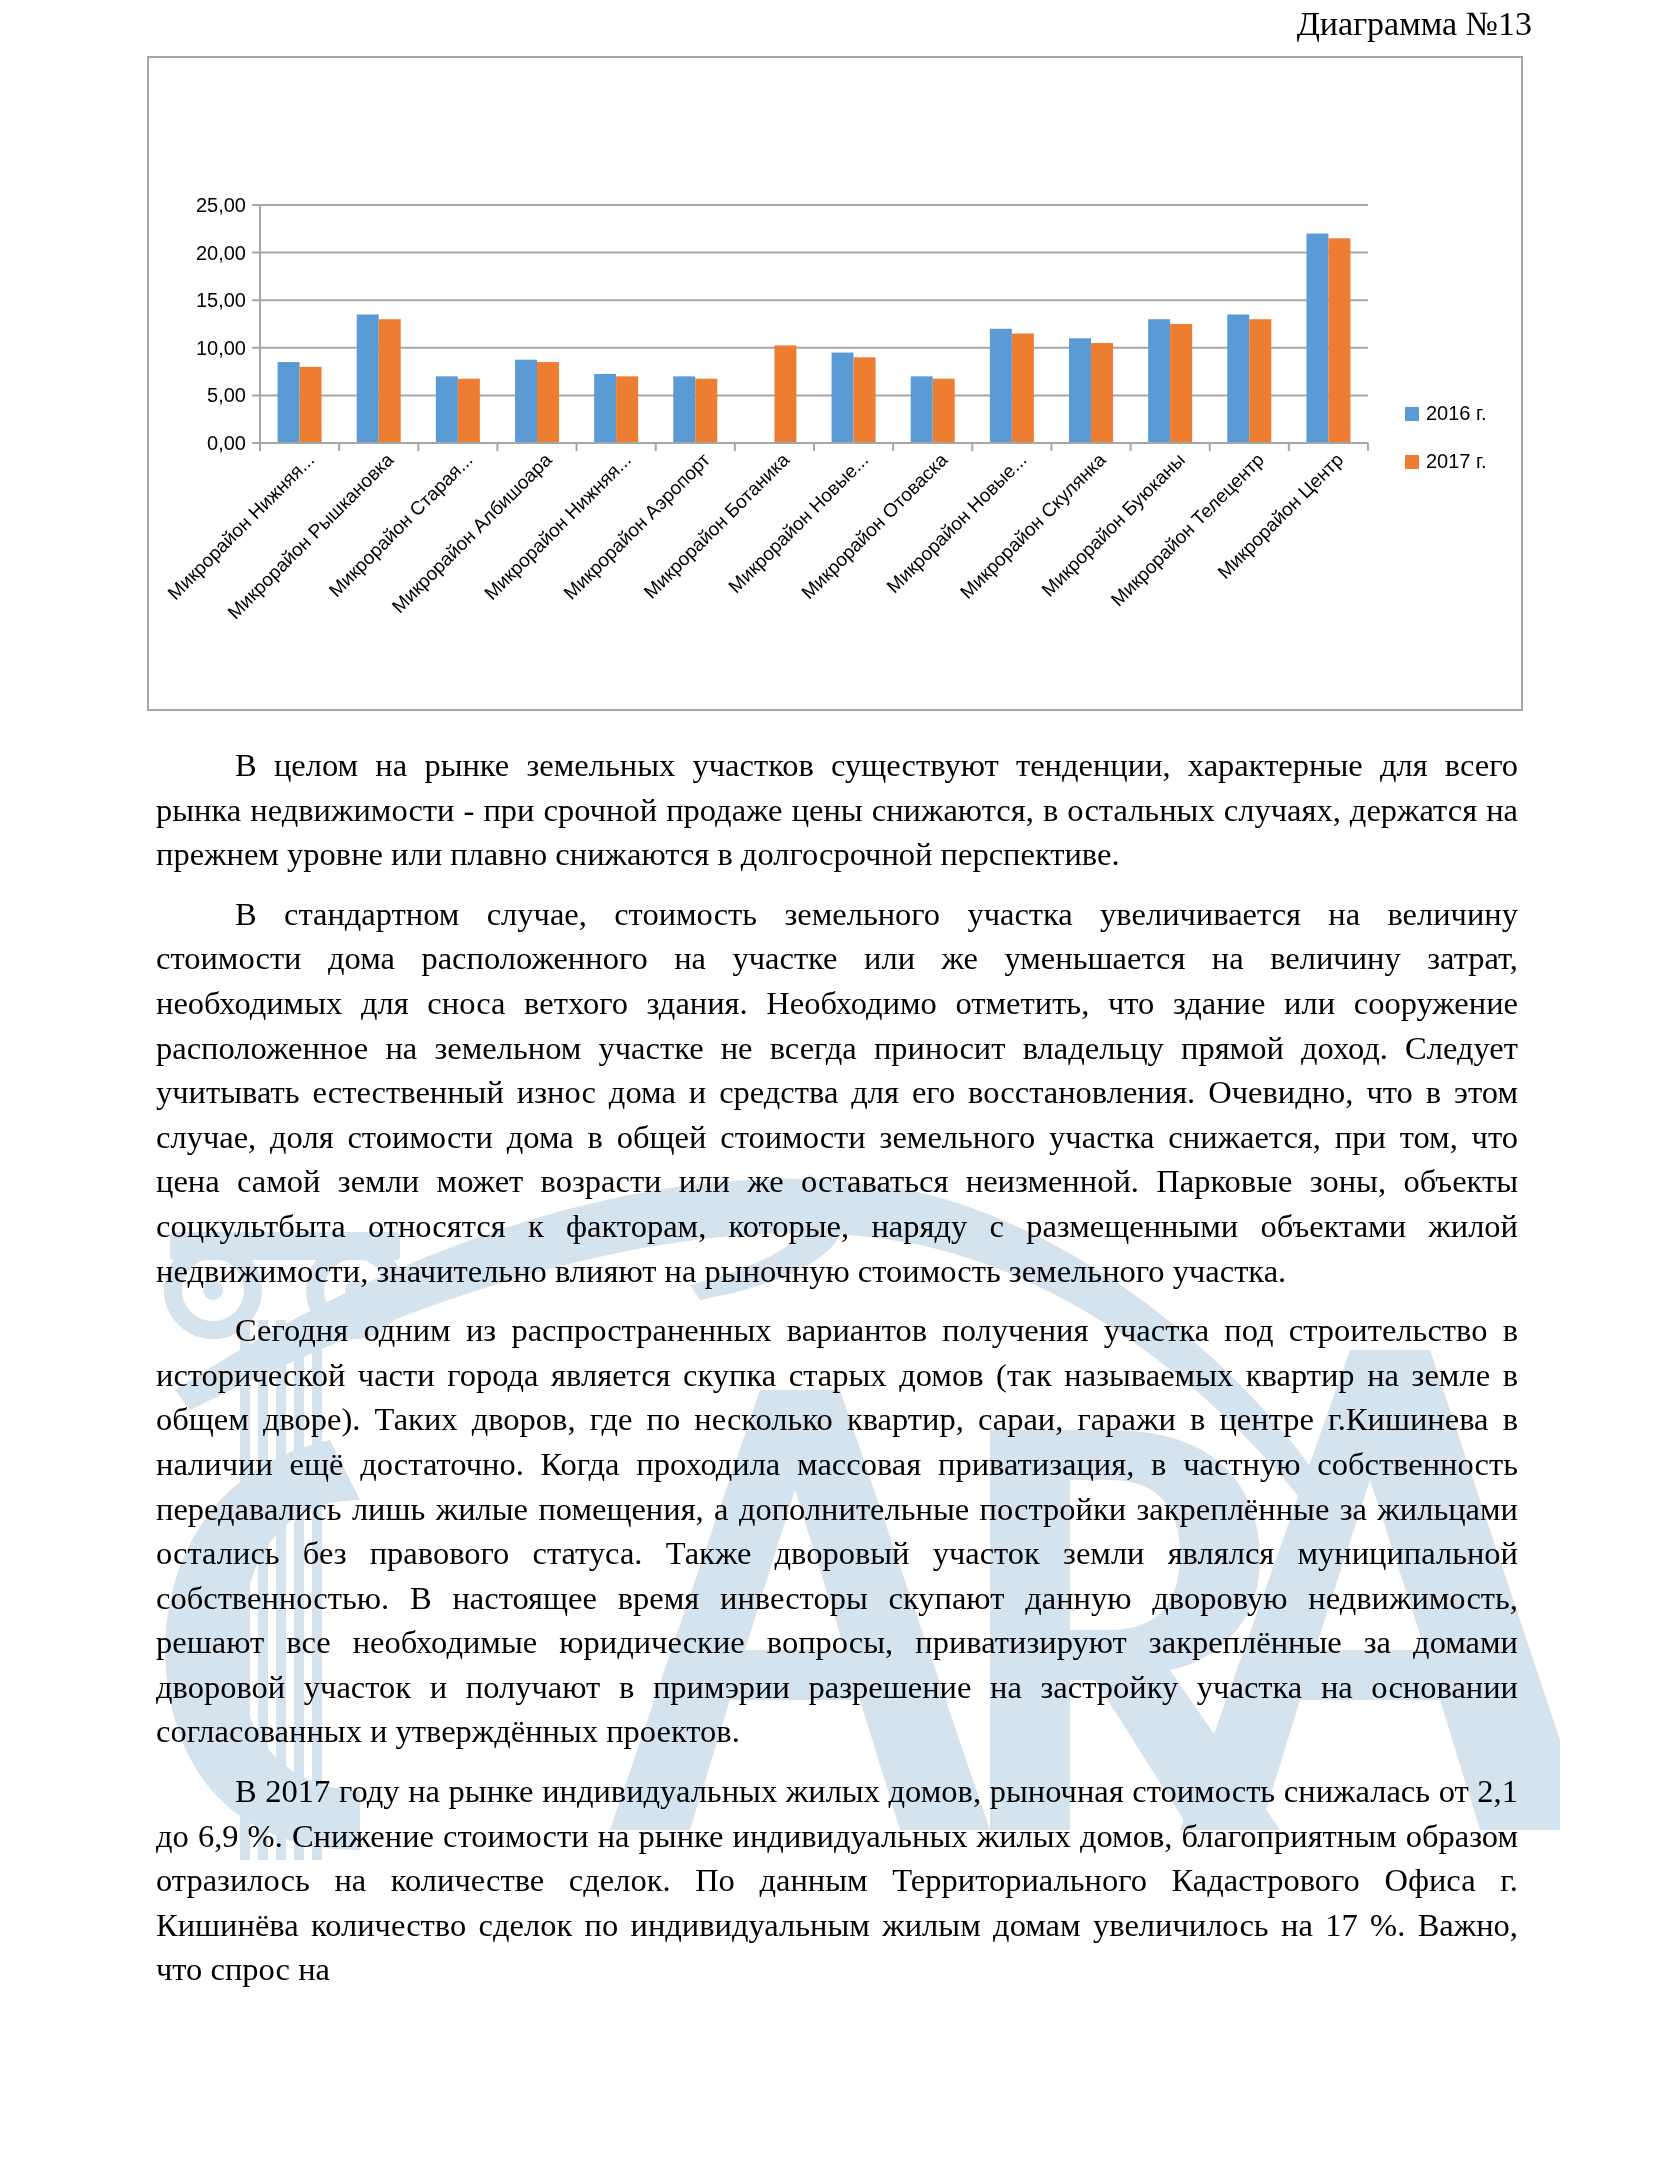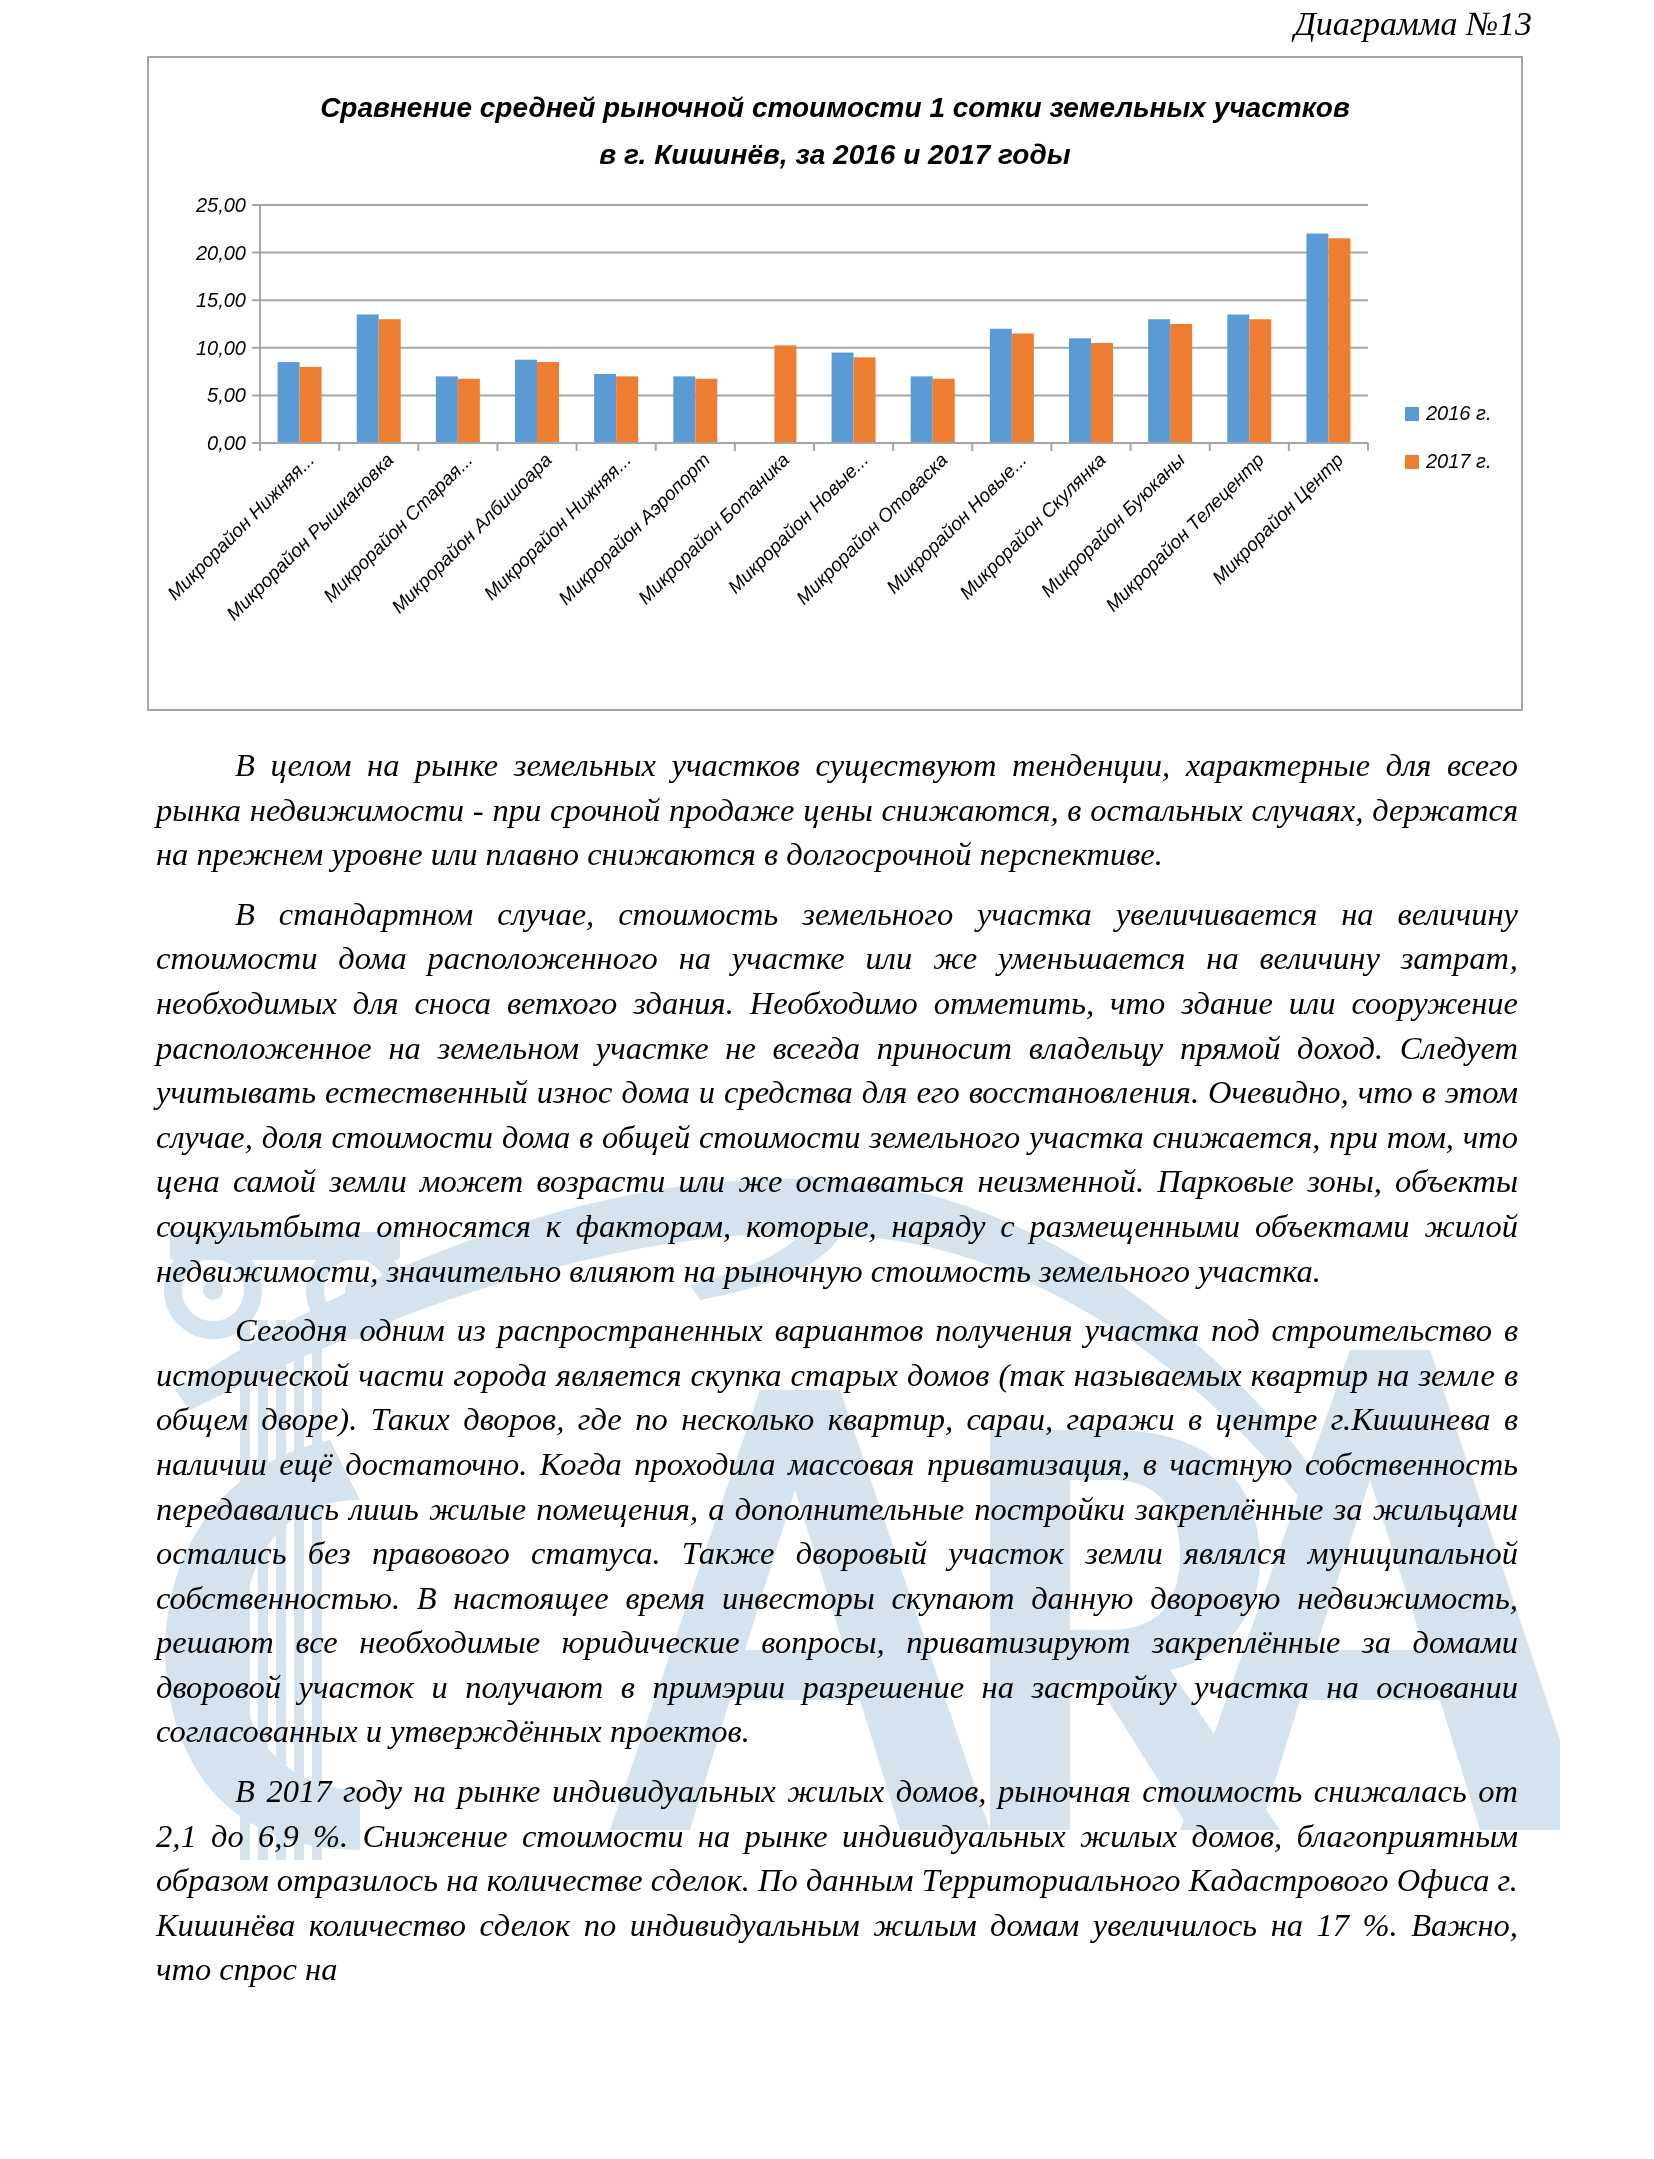--- a/index.html
+++ b/index.html
@@ -1,17 +1,17 @@
 <!DOCTYPE html>
 <html><head>
 <meta charset="utf-8">
 <style>
   html, body { margin: 0; padding: 0; background: #ffffff; }
   body { width: 1654px; height: 2159px; position: relative; overflow: hidden; }
-  .page { position: absolute; inset: 0; font-style: italic; }
+  .page { position: absolute; inset: 0; }
 
   .header-label {
     position: absolute; right: 122px; top: 2px;
     font-family: "Liberation Serif", "DejaVu Serif", serif;
     font-size: 34px; color: #000; line-height: 44px;
   }
 
   .chart-box {
     position: absolute; left: 147px; top: 56px; width: 1376px; height: 655px;
     border: 2px solid #a6a6a6; box-sizing: border-box; background: #fff;
@@ -62,24 +62,20 @@
 
       <path d="M990 1430 L 1110 1430 C 1230 1430, 1260 1500, 1260 1560 C 1260 1620, 1220 1660, 1170 1670 L 1280 1830 L 1190 1830 L 1095 1680 L 1070 1680 L 1070 1830 L 990 1830 Z M 1070 1480 L 1070 1630 L 1110 1630 C 1160 1630, 1180 1600, 1180 1555 C 1180 1510, 1160 1480, 1110 1480 Z"></path>
 
       <path d="M1180 1830 L 1350 1350 L 1430 1350 L 1560 1740 L 1560 1830 L 1480 1830 L 1440 1700 L 1300 1700 L 1260 1830 Z M 1315 1650 L 1425 1650 L 1370 1480 Z"></path>
     </g>
   </svg>
 
   <div class="header-label">Диаграмма №13</div>
 
   <div class="chart-box">
-    <div class="chart-title">
-      <div>Сравнение средней рыночной стоимости 1 сотки земельных участков</div>
-      <div>в г. Кишинёв, за 2016 и 2017 годы</div>
-    </div>
     <svg class="chart-svg" id="chart-svg" width="1376" height="655" viewBox="0 0 1376 655">
         <line x1="103" y1="385" x2="1219" y2="385" stroke="#a6a6a6" stroke-width="2"></line>
         <text x="97" y="392" text-anchor="end" font-family="&quot;Liberation Sans&quot;, &quot;DejaVu Sans&quot;, sans-serif" font-size="20" fill="#000">0,00</text>
         <line x1="103" y1="337.4" x2="1219" y2="337.4" stroke="#a6a6a6" stroke-width="2"></line>
         <text x="97" y="344.4" text-anchor="end" font-family="&quot;Liberation Sans&quot;, &quot;DejaVu Sans&quot;, sans-serif" font-size="20" fill="#000">5,00</text>
         <line x1="103" y1="289.8" x2="1219" y2="289.8" stroke="#a6a6a6" stroke-width="2"></line>
         <text x="97" y="296.8" text-anchor="end" font-family="&quot;Liberation Sans&quot;, &quot;DejaVu Sans&quot;, sans-serif" font-size="20" fill="#000">10,00</text>
         <line x1="103" y1="242.20000000000002" x2="1219" y2="242.20000000000002" stroke="#a6a6a6" stroke-width="2"></line>
         <text x="97" y="249.20000000000002" text-anchor="end" font-family="&quot;Liberation Sans&quot;, &quot;DejaVu Sans&quot;, sans-serif" font-size="20" fill="#000">15,00</text>
         <line x1="103" y1="194.6" x2="1219" y2="194.6" stroke="#a6a6a6" stroke-width="2"></line>

